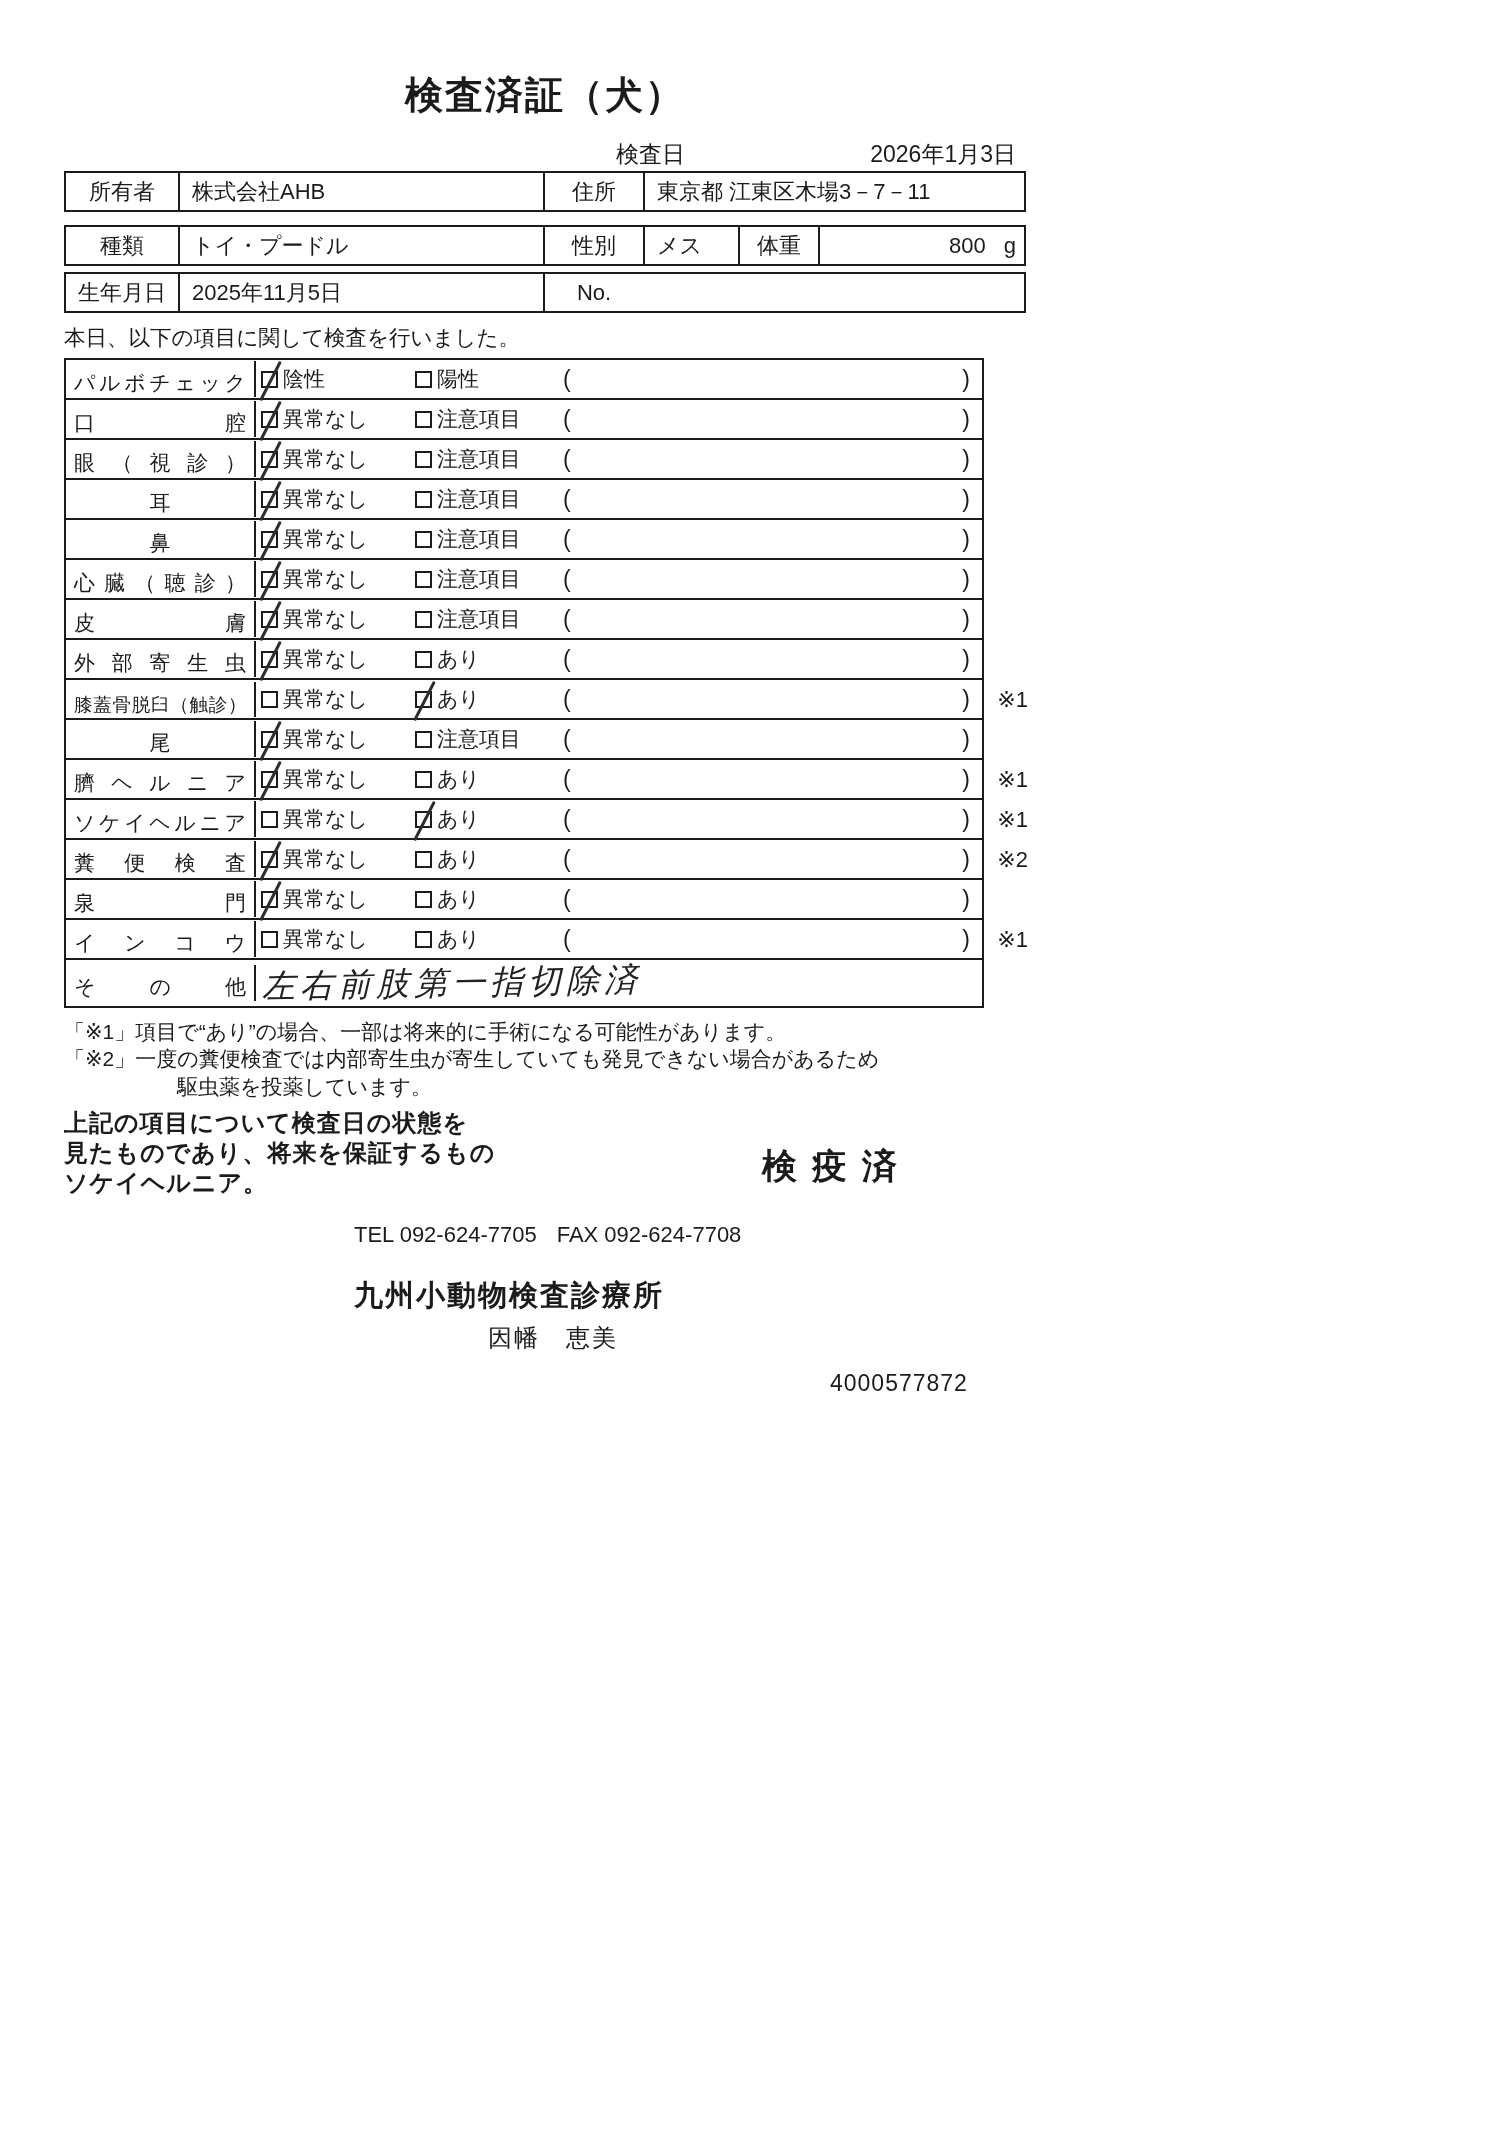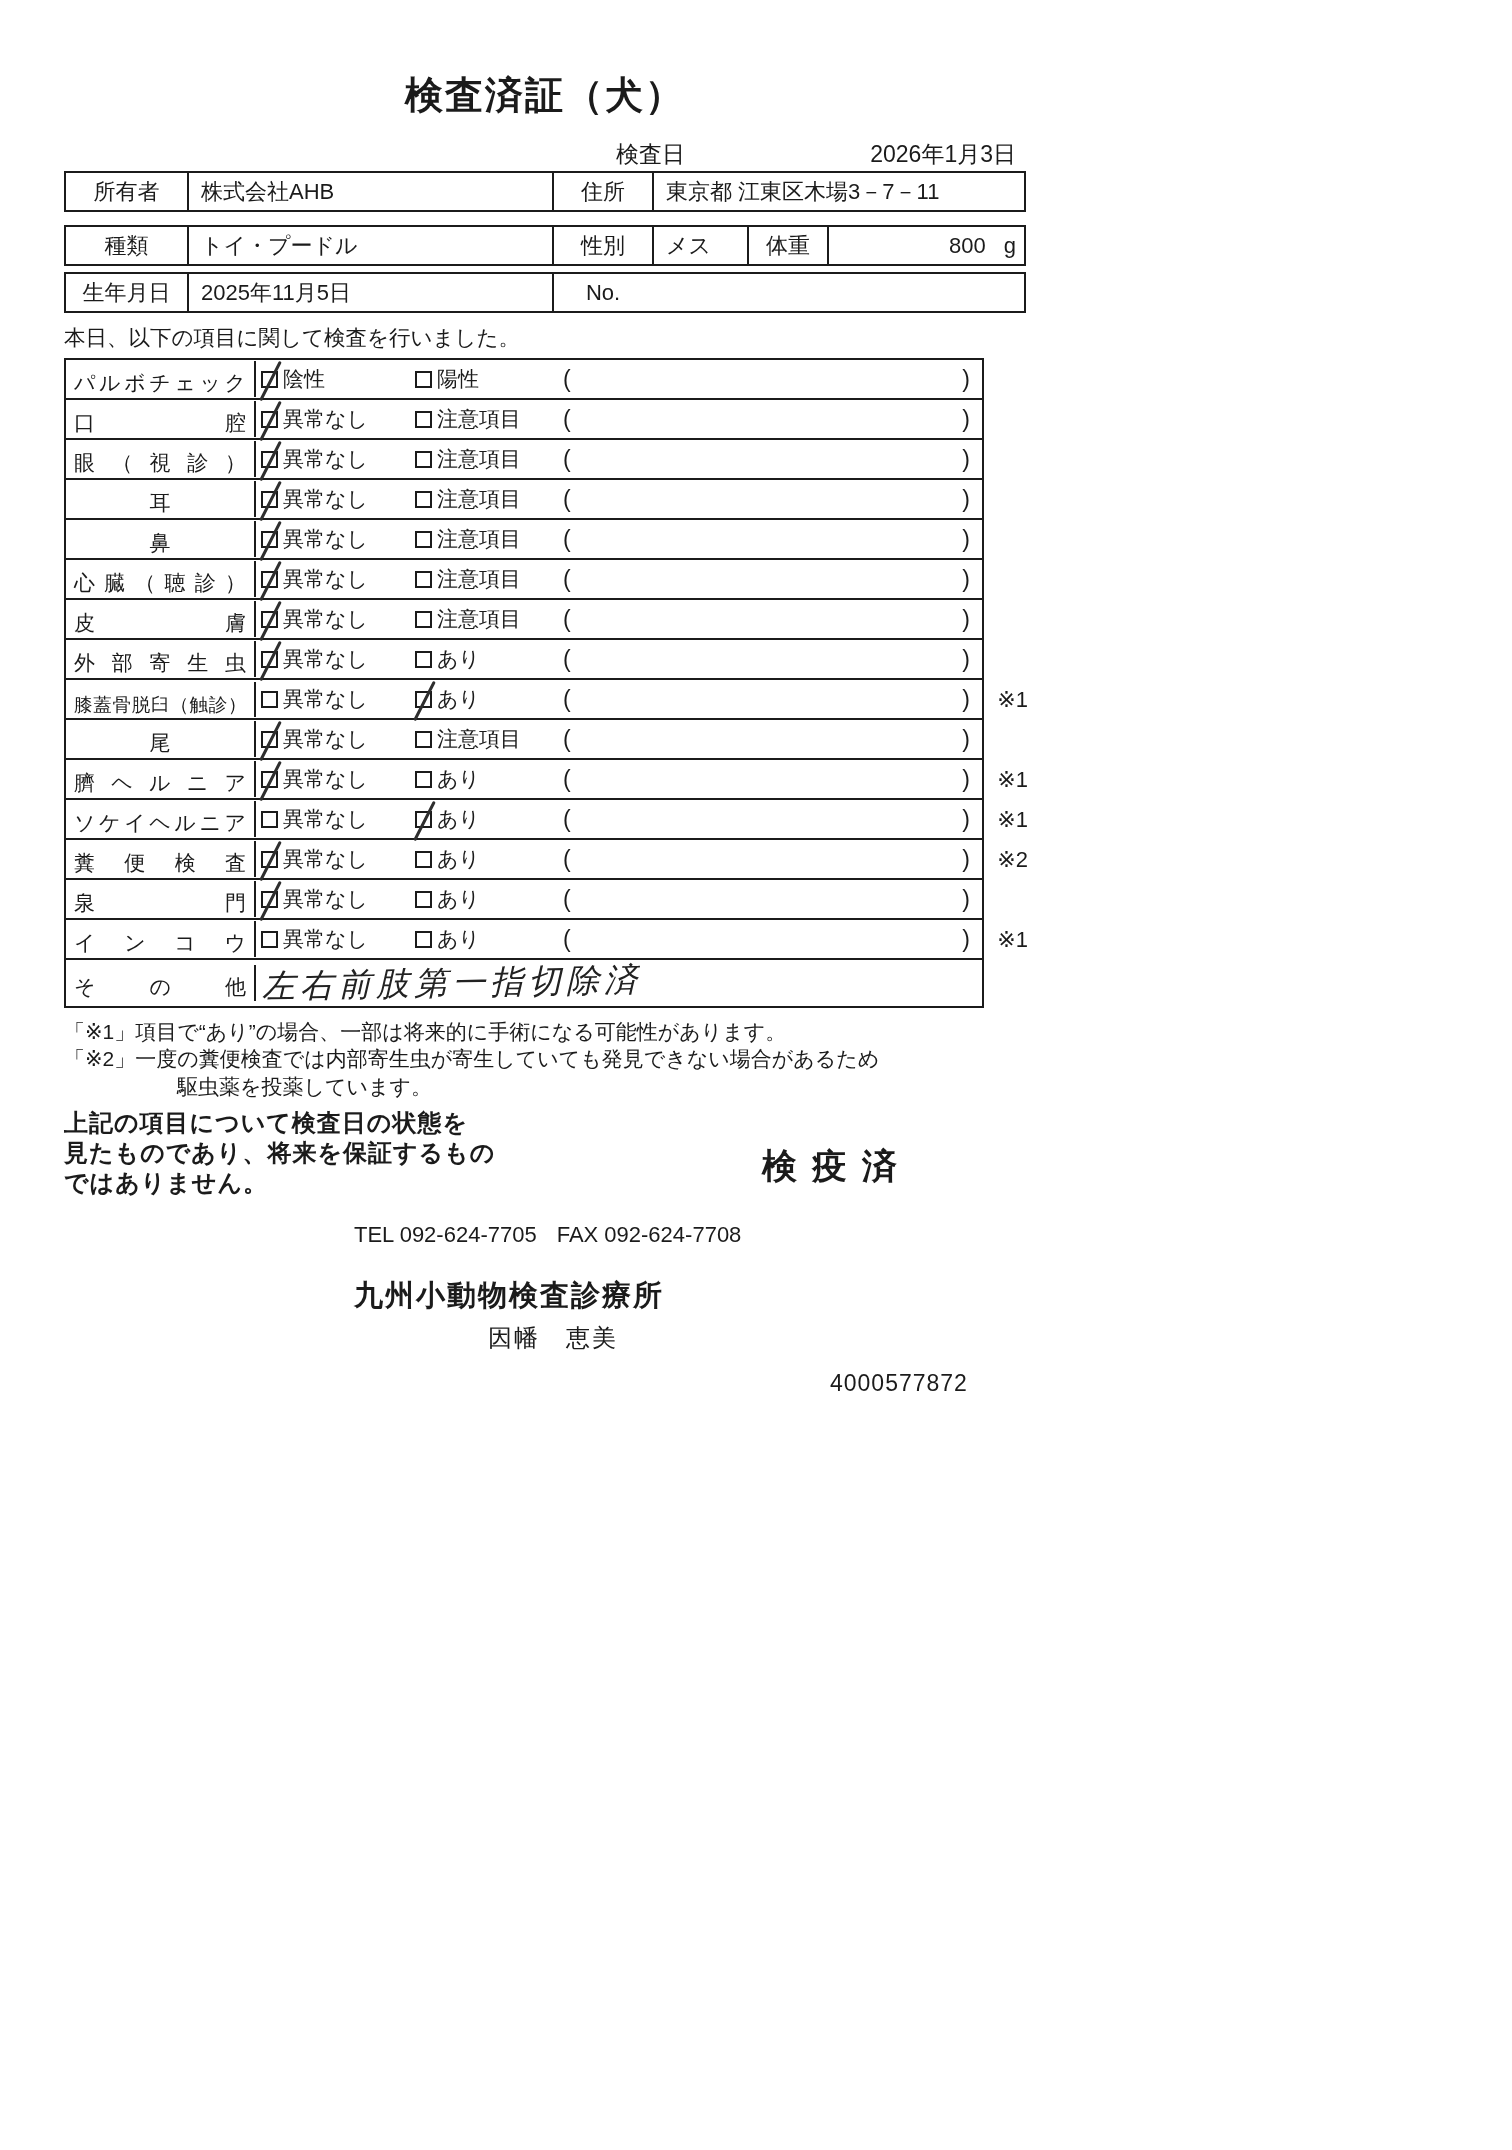--- a/index.html
+++ b/index.html
@@ -18,21 +18,21 @@
 
   .daterow { position: relative; height: 28px; margin-top: 18px; font-size: 23px; }
   .daterow .dl { position: absolute; left: 552px; }
   .daterow .dv { position: absolute; right: 10px; }
 
   .trow { display: flex; border: 2.5px solid #1b1b1b; align-items: stretch; height: 41px; }
   .trow .c { border-left: 2.5px solid #1b1b1b; display: flex; align-items: center; font-size: 22px; padding: 0 8px; }
   .trow .c:first-child { border-left: none; }
   .c.lab { justify-content: center; text-align: center; flex: none; }
   .c.val { padding-left: 12px; flex: none; }
-  .w115 { width: 121px; } .w365 { width: 365px; } .w100 { width: 100px; }
+  .w115 { width: 112px; } .w365 { width: 365px; } .w100 { width: 100px; }
   .w95 { width: 95px; } .w80 { width: 80px; }
   .flexfill { flex: 1 1 auto !important; }
   .wval { justify-content: flex-end; gap: 18px; padding-right: 26px; }
   .idnum { letter-spacing: 1px; }
   .mt4 { margin-top: 4px; } .mt13 { margin-top: 13px; } .mt6 { margin-top: 6px; }
 
   .intro { margin-top: 10px; font-size: 21.5px; }
 
   .main { width: 920px; margin-top: 6px; border: 2.5px solid #1b1b1b; }
   .mrow { position: relative; display: flex; align-items: center; height: 40px; border-bottom: 2.5px solid #1b1b1b; }
@@ -415,21 +415,21 @@
 
     <div class="notes">
       <div>「※1」項目で“あり”の場合、一部は将来的に手術になる可能性があります。</div>
       <div>「※2」一度の糞便検査では内部寄生虫が寄生していても発見できない場合があるため</div>
       <div class="indent">駆虫薬を投薬しています。</div>
     </div>
 
     <div class="disclaimer">
       <div>上記の項目について検査日の状態を</div>
       <div>見たものであり、将来を保証するもの</div>
-      <div>ではありません。</div>
+      <div>ソケイヘルニア。</div>
       <div class="stamp">検疫済</div>
     </div>
 
 
     <div class="telfax">
       <span>TEL 092-624-7705</span>
       <span>FAX 092-624-7708</span>
     </div>
 
     <div class="clinic">九州小動物検査診療所</div>

